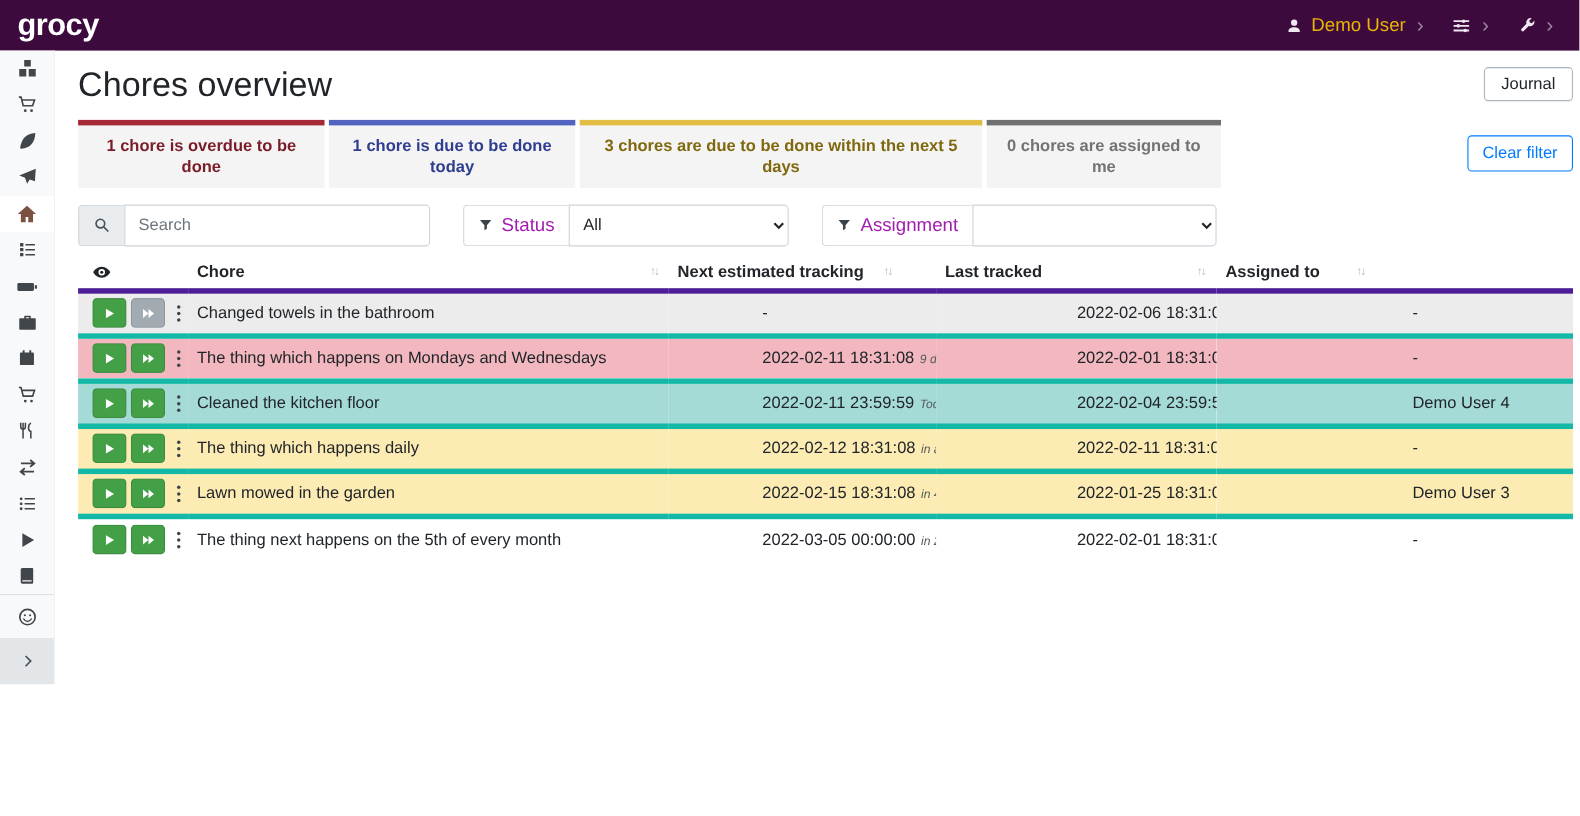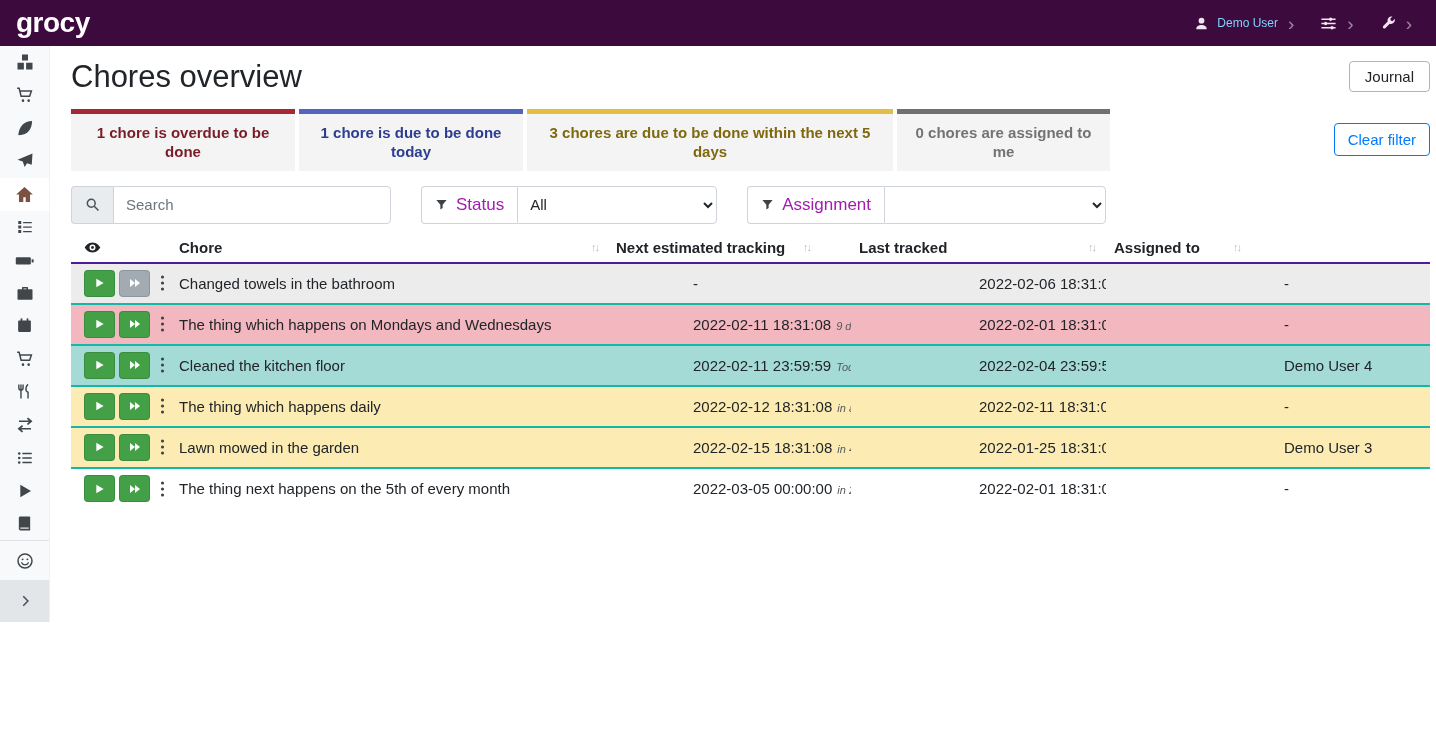--- a/index.html
+++ b/index.html
@@ -15,21 +15,21 @@
     font-family:"Liberation Sans","DejaVu Sans",sans-serif;font-size:15px;color:#212529;
   }
   svg{display:block}
 
   
   .navbar{height:46px;background:var(--navbar-bg);display:flex;align-items:center;padding:0 24px 0 16px}
   .brand{color:#ffffff;font-size:28px;font-weight:700;letter-spacing:-.5px;cursor:pointer;line-height:1}
   .nav-right{margin-left:auto;display:flex;align-items:center;gap:26px}
   .nav-group{display:flex;align-items:center;gap:8px;color:#efe7f0;cursor:pointer}
   .nav-group .chev{color:rgba(255,255,255,.5);font-size:19px;line-height:1;margin-left:2px}
-  .nav-user-label{font-size:12px;color:#7dd3fc}
+  .nav-user-label{font-size:17px;color:#eab308}
   .nav-icon{color:#efe7f0}
 
   
   .layout{display:flex;height:576px}
 
   
   .sidebar{width:50px;background:#f8f9fa;display:flex;flex-direction:column;flex:none;border-right:1px solid #f0f1f2}
   .side-item{height:40px;display:flex;align-items:center;justify-content:center;color:var(--sidebar-icon);cursor:pointer}
   .side-item.active{background:#fff;color:var(--sidebar-active-icon)}
   .side-footer{margin-top:auto}
@@ -65,28 +65,28 @@
   .search-input::placeholder{color:#6c757d}
   .filter-select{border:1px solid #ced4da;border-radius:0 4px 4px 0;background:#fff;font-size:15px;
     font-family:inherit;color:#212529;padding:0 8px;outline:none}
   .sel-status{width:200px}
   .sel-assign{width:222px}
 
   
   table{border-collapse:collapse;table-layout:fixed;width:1359px}
   col.c-actions{width:100px} col.c-chore{width:437px} col.c-next{width:243px}
   col.c-last{width:255px} col.c-assigned{width:324px}
-  thead th{text-align:right;font-weight:700;font-size:15px;padding:6px 8px;border-bottom:2px solid #4c1d95;cursor:pointer}
+  thead th{text-align:right;font-weight:700;font-size:15px;padding:6px 8px;border-bottom:5px solid #4c1d95;cursor:pointer}
   th.th-eye{padding-left:13px}
   .th-inner{display:flex;align-items:center;justify-content:space-between}
   .th-inner.w-next{width:196px}
   .th-inner.w-last{width:238px}
   .th-inner.w-assigned{width:128px}
   .sort{color:#b9bdc1;font-size:11px;letter-spacing:-2px;font-weight:400;padding-right:2px}
-  tbody td{height:41px;vertical-align:middle;padding:0 8px;border-top:2px solid #14b8a6;font-size:15px;
+  tbody td{height:41px;vertical-align:middle;padding:0 8px;border-top:5px solid #14b8a6;font-size:15px;
     white-space:nowrap;overflow:hidden}
   tbody tr:nth-child(odd){background:var(--row-stripe)}
   tbody tr.status-overdue{background:var(--row-overdue)}
   tbody tr.status-duetoday{background:var(--row-due-today)}
   tbody tr.status-duesoon{background:var(--row-due-soon)}
   td.cell-next{padding-left:85px}
   td.cell-last{padding-left:128px}
   td.cell-assigned{padding-left:178px}
   .actions{display:flex;align-items:center;padding-left:5px}
   .btn-track,.btn-skip{width:31px;height:27px;border-radius:4px;border:1px solid rgba(0,0,0,.12);

